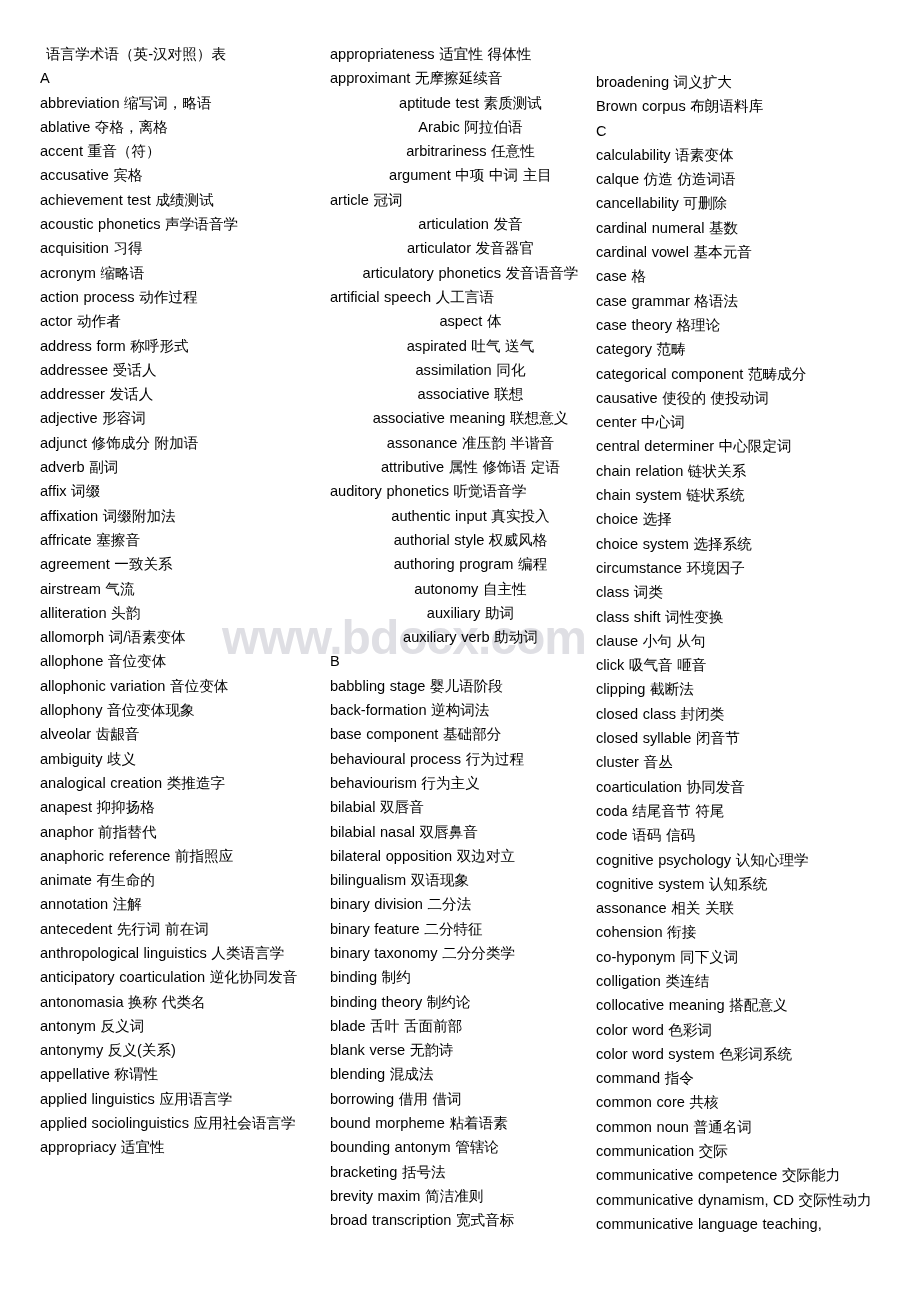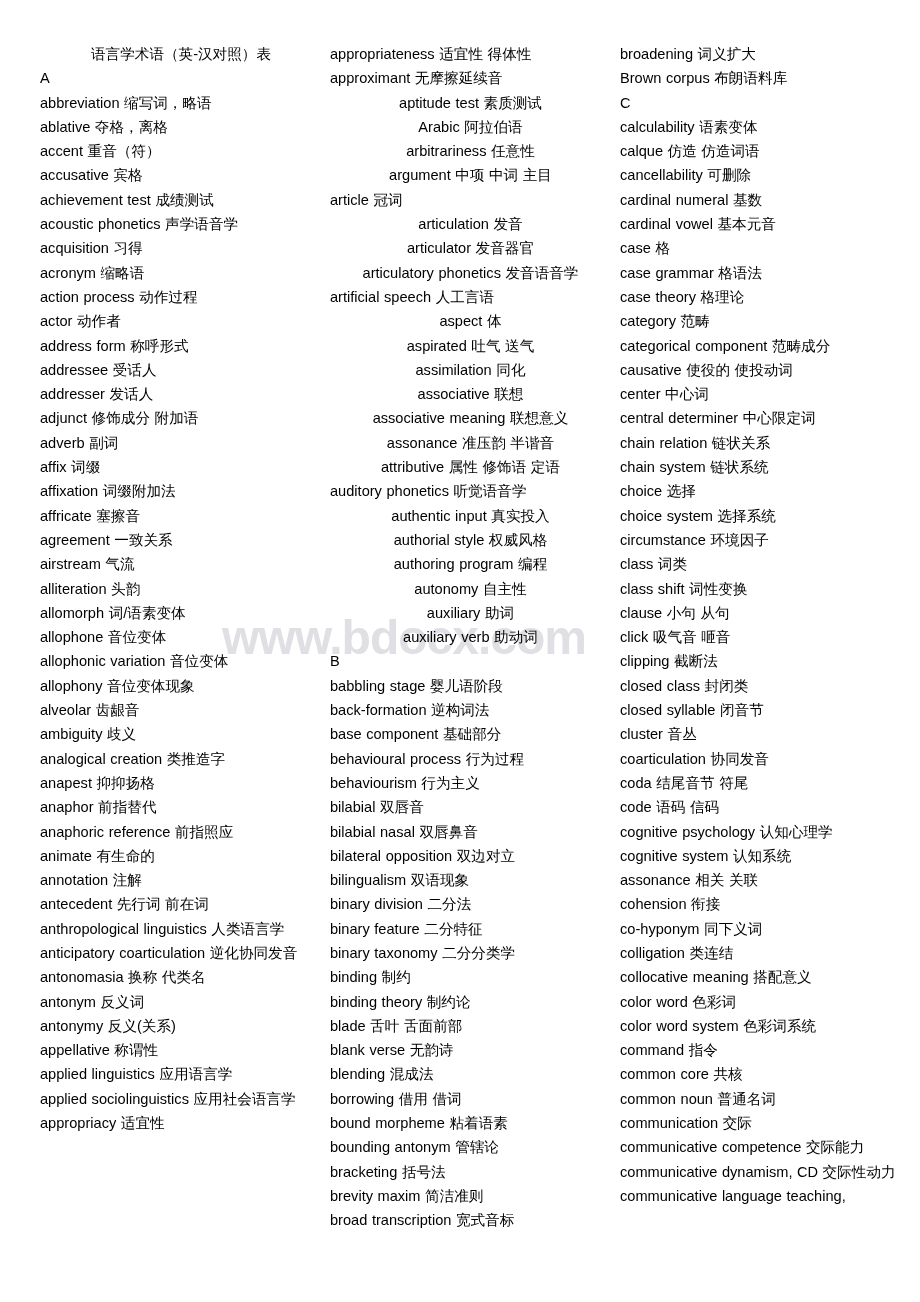--- a/index.html
+++ b/index.html
@@ -45,36 +45,36 @@
     height: 1302px;
     z-index: 1;
   }
   .column {
     position: absolute;
     top: 42px;
     width: 276px;
   }
   #col-1 { left: 40px;  }
   #col-2 { left: 330px; }
-  #col-3 { left: 620px; }
+  #col-3 { left: 596px; margin-top: 28px; }
 
   .entry {
     font-size: 14.6px;
     line-height: 24.3px;
     margin: 0;
     padding: 0;
     text-align: justify;
     text-justify: inter-character;
     word-spacing: 0.5px;
     -webkit-hyphens: none;
     hyphens: none;
   }
   .entry.title {
     padding-left: 6px;
-    text-align: center;
+    text-align: left;
   }
   .entry.letter {
     text-align: left;
     font-weight: 400;
   }
   .entry.indent {
     padding-left: 5px;
     text-align: center;
   }
   .entry.noj {
@@ -96,20 +96,21 @@
       <p class="entry noj">accusative  宾格</p>
       <p class="entry noj">achievement test  成绩测试</p>
       <p class="entry noj">acoustic phonetics  声学语音学</p>
       <p class="entry noj">acquisition  习得</p>
       <p class="entry noj">acronym  缩略语</p>
       <p class="entry noj">action process  动作过程</p>
       <p class="entry noj">actor  动作者</p>
       <p class="entry noj">address form  称呼形式</p>
       <p class="entry noj">addressee  受话人</p>
       <p class="entry noj">addresser  发话人</p>
+      <p class="entry noj">adjective  形容词</p>
       <p class="entry noj">adjunct  修饰成分  附加语</p>
       <p class="entry noj">adverb  副词</p>
       <p class="entry noj">affix  词缀</p>
       <p class="entry noj">affixation 词缀附加法</p>
       <p class="entry noj">affricate  塞擦音</p>
       <p class="entry noj">agreement  一致关系</p>
       <p class="entry noj">airstream  气流</p>
       <p class="entry noj">alliteration  头韵</p>
       <p class="entry noj">allomorph  词/语素变体</p>
       <p class="entry noj">allophone  音位变体</p>

